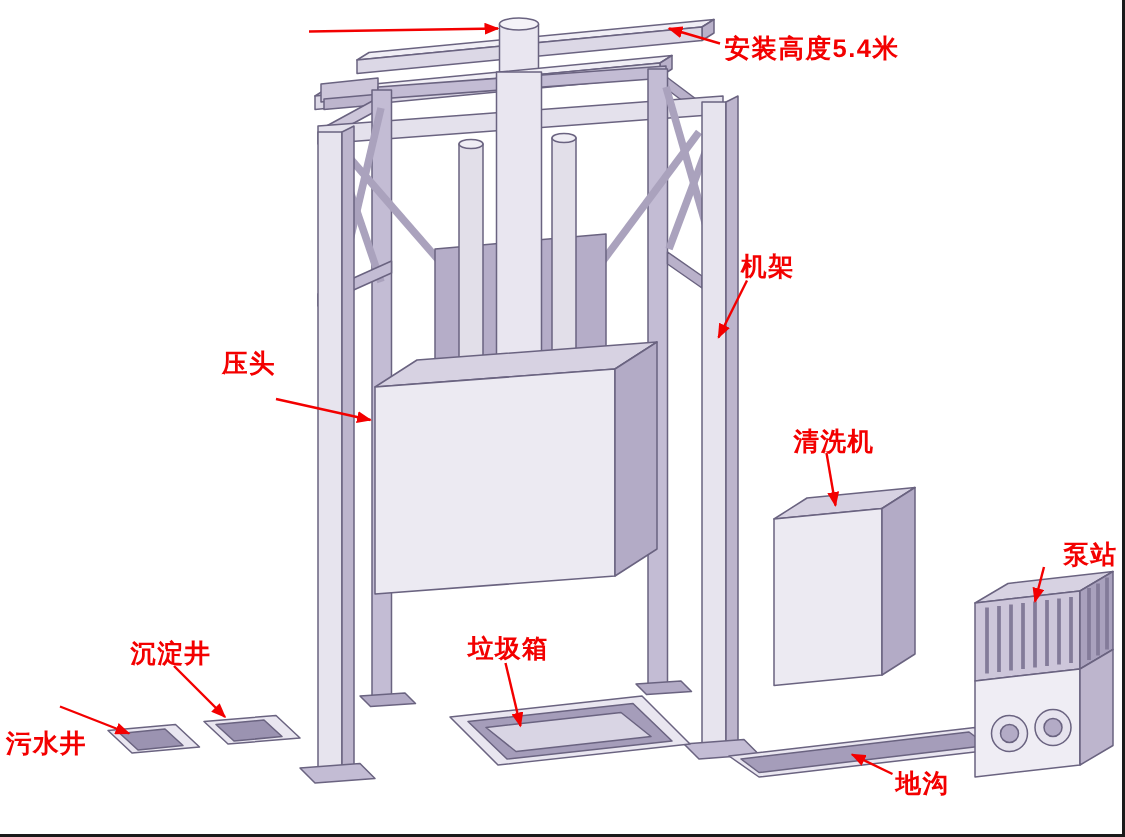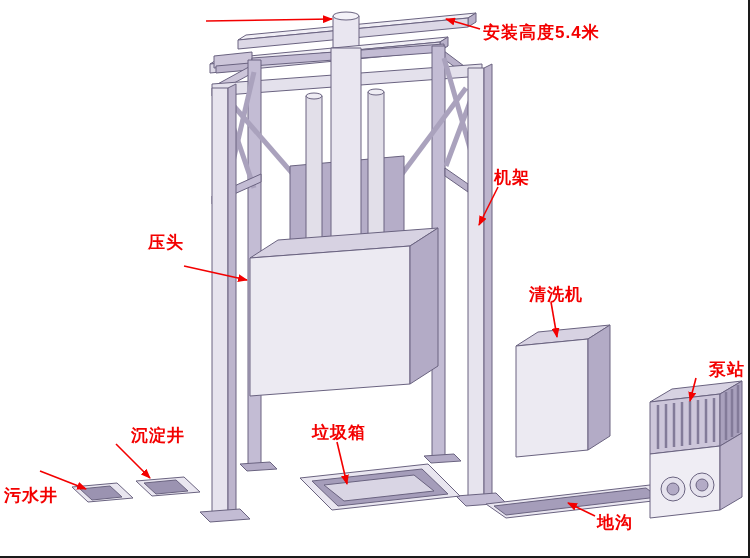--- a/index.html
+++ b/index.html
@@ -184,18 +184,18 @@
       <line x1="337" y1="442" x2="347" y2="484" marker-end="url(#arrowhead)"></line>
       <line x1="595" y1="516" x2="568" y2="503" marker-end="url(#arrowhead)"></line>
     </g>
   </svg>
 
   <div class="lbl" style="left:483px; top:21px;">安装高度5.4米</div>
   <div class="lbl" style="left:494px; top:166px;">机架</div>
   <div class="lbl" style="left:148px; top:231px;">压头</div>
   <div class="lbl" style="left:529px; top:283px;">清洗机</div>
   <div class="lbl" style="left:686px; top:358px;margin-left:23px;">泵站</div>
-  <div class="lbl" style="left:87px;  top:424px;margin-left:44px;">沉淀井</div>
+  <div class="lbl" style="left:87px;  top:424px;">沉淀井</div>
   <div class="lbl" style="left:4px;   top:451px;margin-top:33px;">污水井</div>
   <div class="lbl" style="left:312px; top:421px;">垃圾箱</div>
   <div class="lbl" style="left:597px; top:511px;font-family:Liberation Serif, serif;">地沟</div>
 
 </div>
 
 </body></html>

